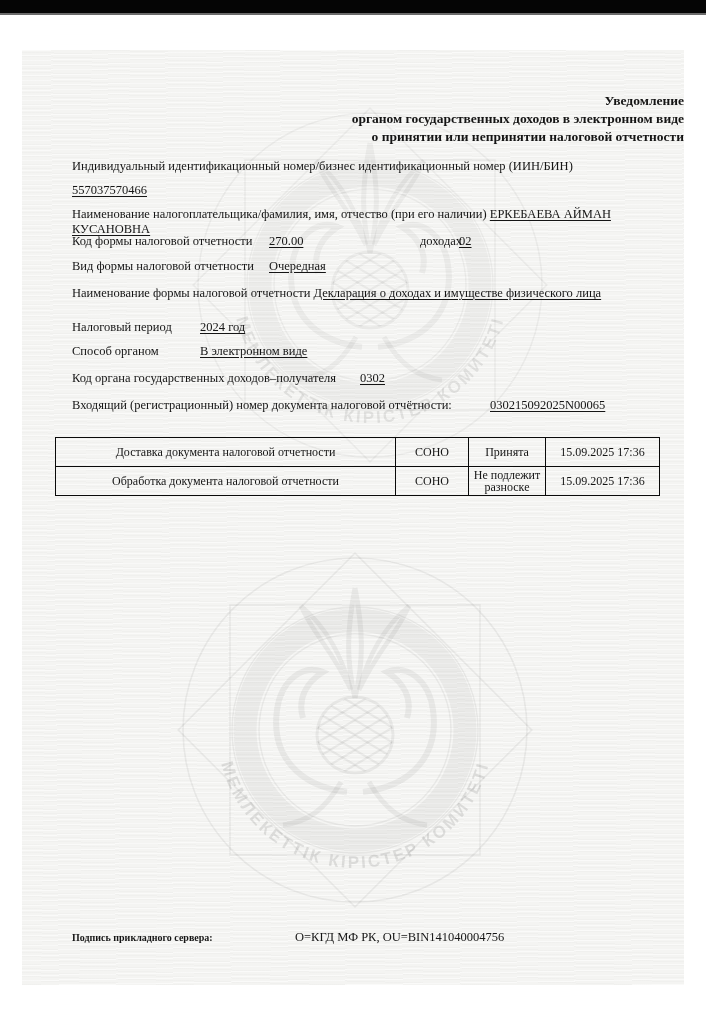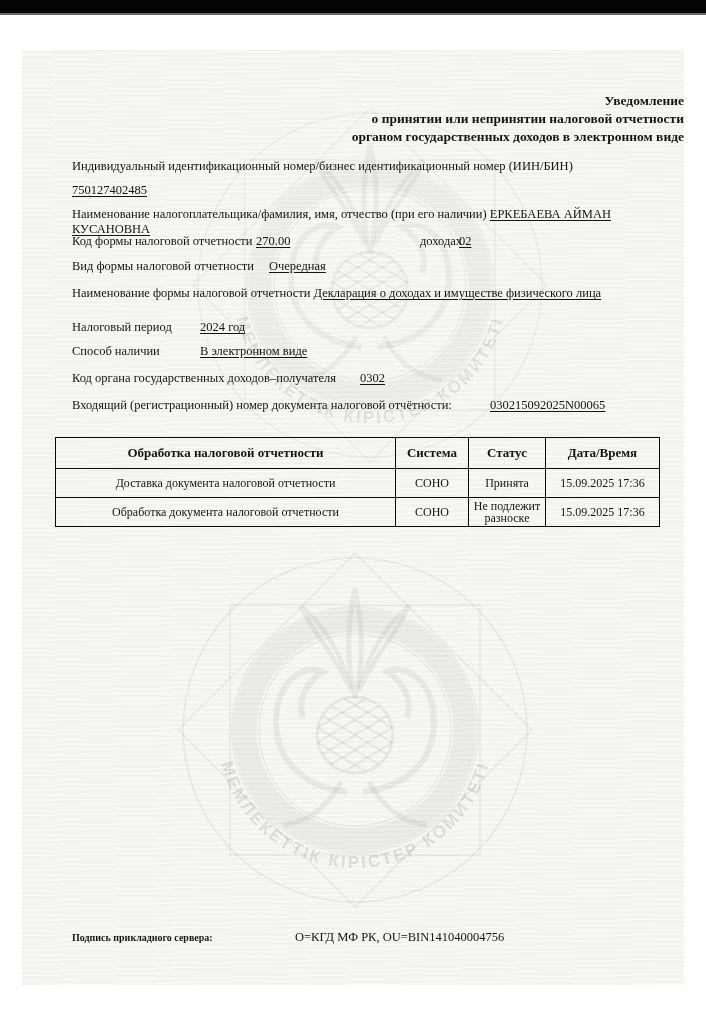--- a/index.html
+++ b/index.html
@@ -90,50 +90,50 @@
   </svg>
   <svg class="wm wm-lower" width="400" height="400" viewBox="0 0 400 400">
     <use href="#emblem"></use>
     <text font-size="17" letter-spacing="2.5">
       <textPath href="#arcText" startOffset="50%" text-anchor="middle">МЕМЛЕКЕТТІК КІРІСТЕР КОМИТЕТІ</textPath>
     </text>
   </svg>
 
   <div class="doc-title">
     <div>Уведомление</div>
+    <div>органом государственных доходов в электронном виде</div>
     <div>о принятии или непринятии налоговой отчетности</div>
-    <div>органом государственных доходов в электронном виде</div>
   </div>
 
   <div class="fline" style="top:109px">Индивидуальный идентификационный номер/бизнес идентификационный номер (ИИН/БИН)</div>
-  <div class="fline val" style="top:133px">750127402485</div>
+  <div class="fline val" style="top:133px">557037570466</div>
 
   <div class="wrapblock" style="top:157px"><span>Наименование налогоплательщика/фамилия, имя, отчество (при его наличии) </span><span class="val">ЕРКЕБАЕВА АЙМАН КУСАНОВНА</span></div>
 
   <div class="fline wide" style="top:184px">
     <span class="lbl">Код формы налоговой отчетности</span>
-    <span class="at val" style="left:234px">270.00</span>
+    <span class="at val" style="left:247px">270.00</span>
     <span class="at" style="left:398px">доходах</span>
     <span class="at val" style="left:437px">02</span>
   </div>
 
   <div class="fline wide" style="top:209px">
     <span class="lbl">Вид формы налоговой отчетности</span>
     <span class="at val" style="left:247px">Очередная</span>
   </div>
 
   <div class="fline" style="top:236px"><span>Наименование формы налоговой отчетности </span><span class="val">Декларация о доходах и имуществе физического лица</span></div>
 
   <div class="fline wide" style="top:270px">
     <span class="lbl">Налоговый период</span>
     <span class="at val" style="left:178px">2024 год</span>
   </div>
 
   <div class="fline wide" style="top:294px">
-    <span class="lbl">Способ наличии</span>
+    <span class="lbl">Способ органом</span>
     <span class="at val" style="left:178px">В электронном виде</span>
   </div>
 
   <div class="fline wide" style="top:321px">
     <span class="lbl">Код органа государственных доходов–получателя</span>
     <span class="at val" style="left:338px">0302</span>
   </div>
 
   <div class="fline wide" style="top:348px">
     <span class="lbl">Входящий (регистрационный) номер документа налоговой отчётности:</span>
@@ -141,26 +141,20 @@
   </div>
 
   <table class="proc-table">
     <colgroup>
       <col style="width:340px">
         <col style="width:73px">
         <col style="width:77px">
         <col style="width:114px">
     </colgroup>
     <tbody>
-        <tr>
-      <th>Обработка налоговой отчетности</th>
-      <th>Система</th>
-      <th>Статус</th>
-      <th>Дата/Время</th>
-    </tr>
     <tr>
       <td>Доставка документа налоговой отчетности</td>
       <td>СОНО</td>
       <td>Принята</td>
       <td>15.09.2025 17:36</td>
     </tr>
     <tr>
       <td>Обработка документа налоговой отчетности</td>
       <td>СОНО</td>
       <td>Не подлежит разноске</td>

